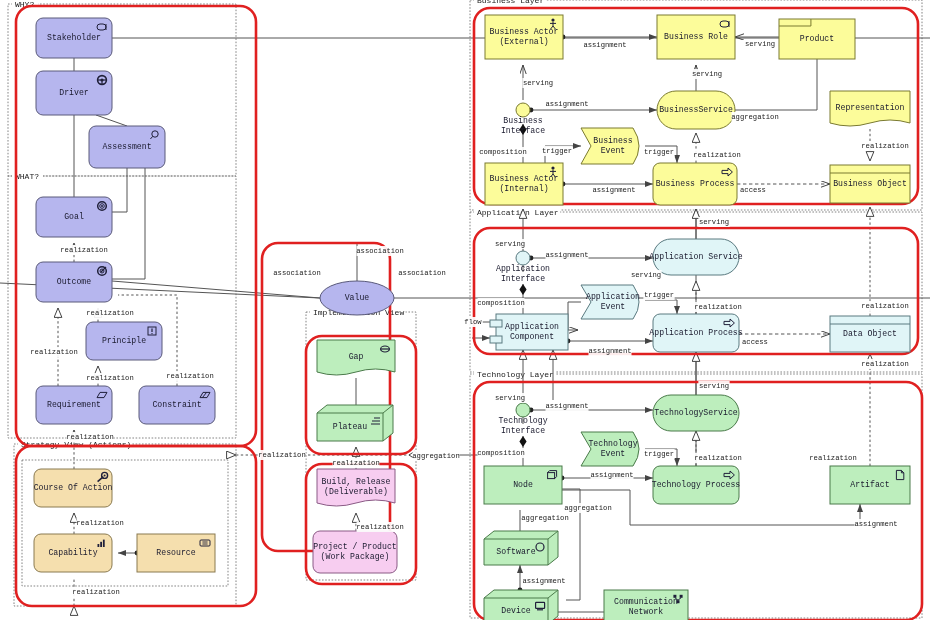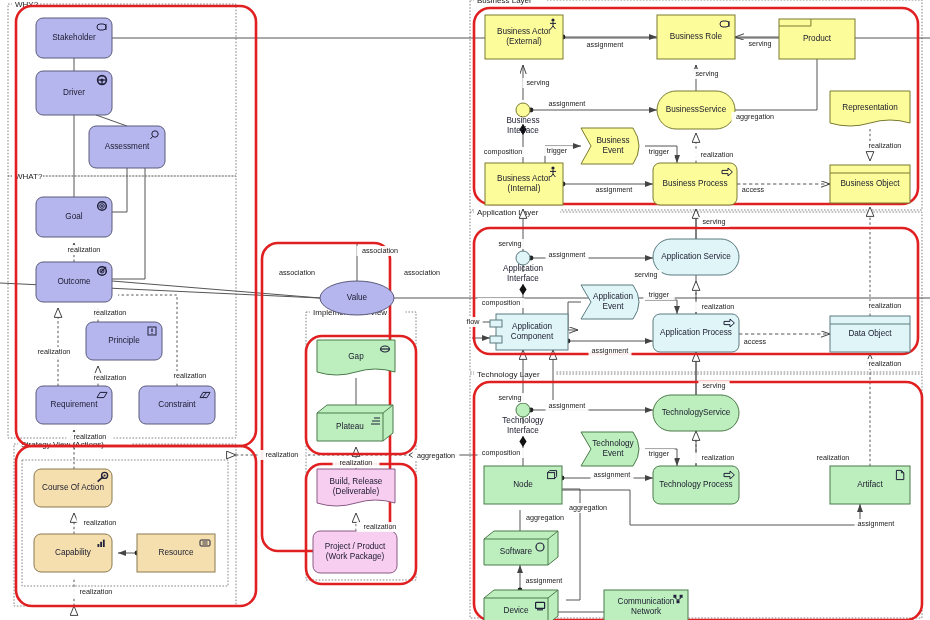--- a/index.html
+++ b/index.html
@@ -1,18 +1,18 @@
 <!DOCTYPE html>
 <html><head>
 <meta charset="utf-8">
 <style>
   html,body{margin:0;padding:0;background:#ffffff;}
   body{width:930px;height:620px;overflow:hidden;
        font-family:"Liberation Sans","DejaVu Sans",sans-serif;}
-  #stage{position:relative;width:784px;height:620px;}
+  #stage{position:relative;width:784px;height:620px;font-family:Liberation Mono, monospace;}
   svg#canvas{position:absolute;left:0;top:0;width:930px;height:620px;}
   .nodelabel{font-size:8.2px;fill:#1a1a2e;text-anchor:middle;dominant-baseline:middle;}
   .edgelabel{font-size:7.2px;fill:#1a1a1a;text-anchor:middle;dominant-baseline:middle;}
   .grouplabel{font-size:8px;fill:#1a1a1a;text-anchor:start;dominant-baseline:middle;}
 </style>
 </head>
 <body>
 
 <div id="stage">
   <svg id="canvas" viewBox="0 0 930 620">

